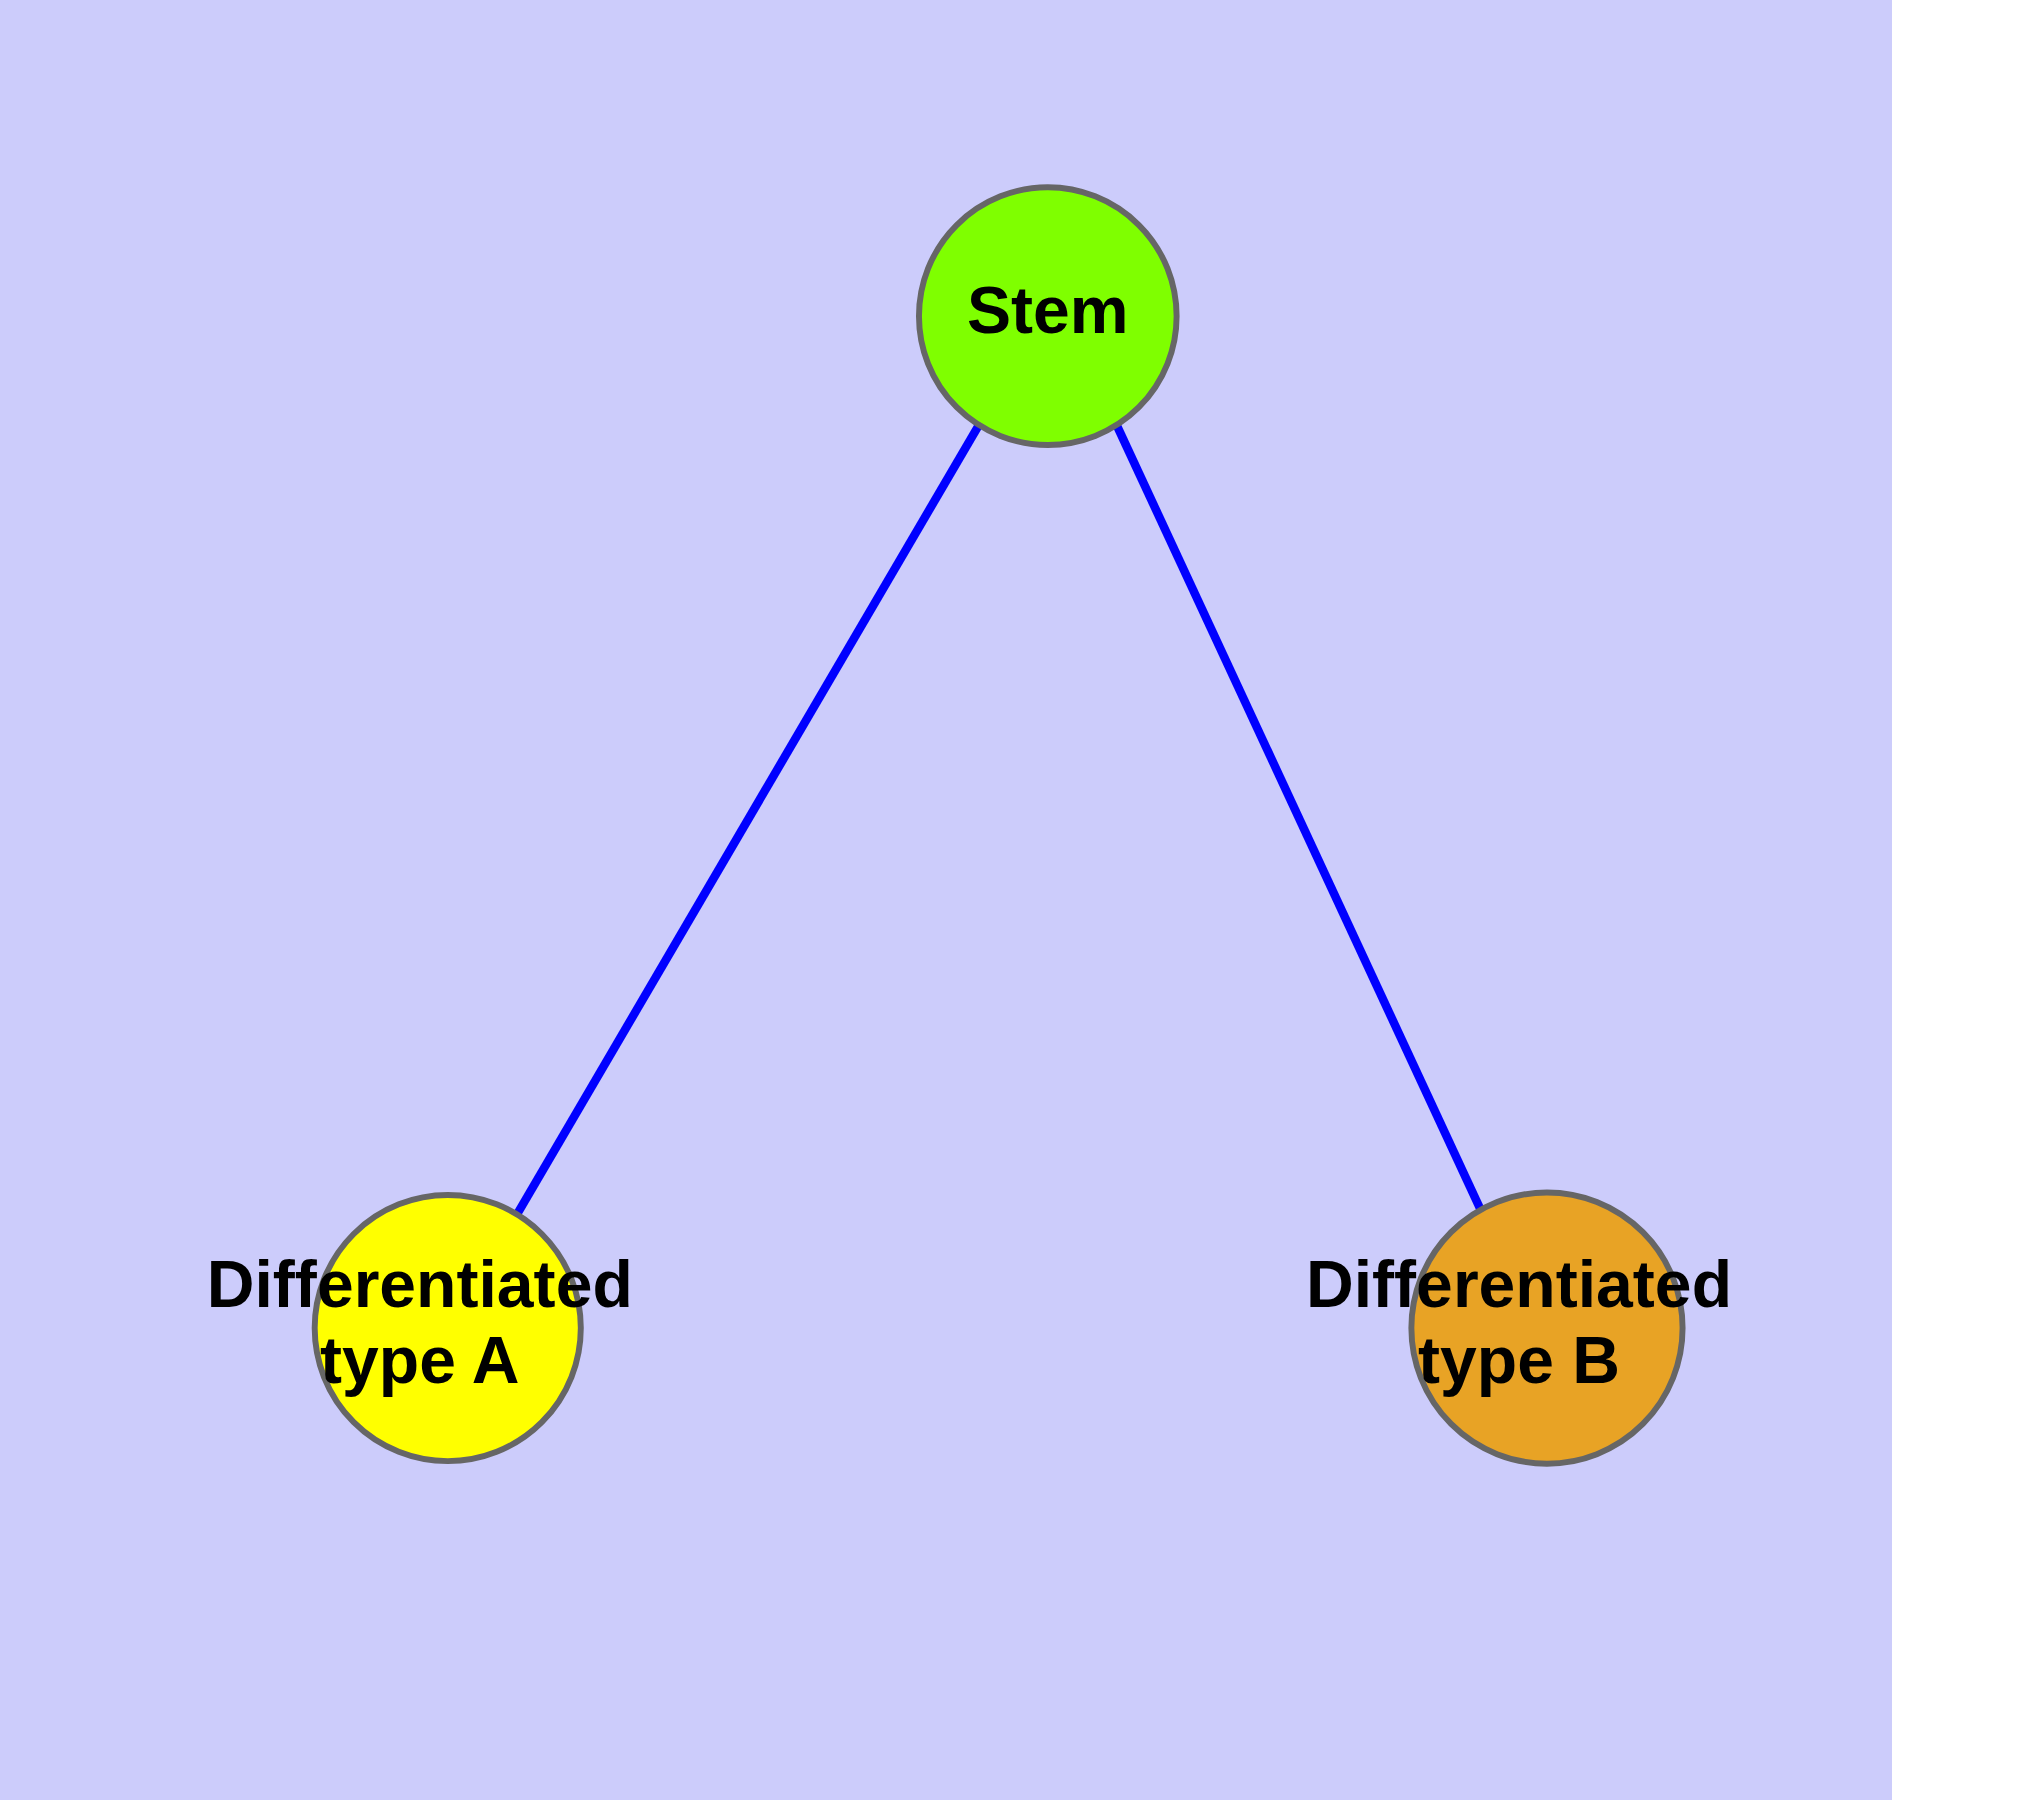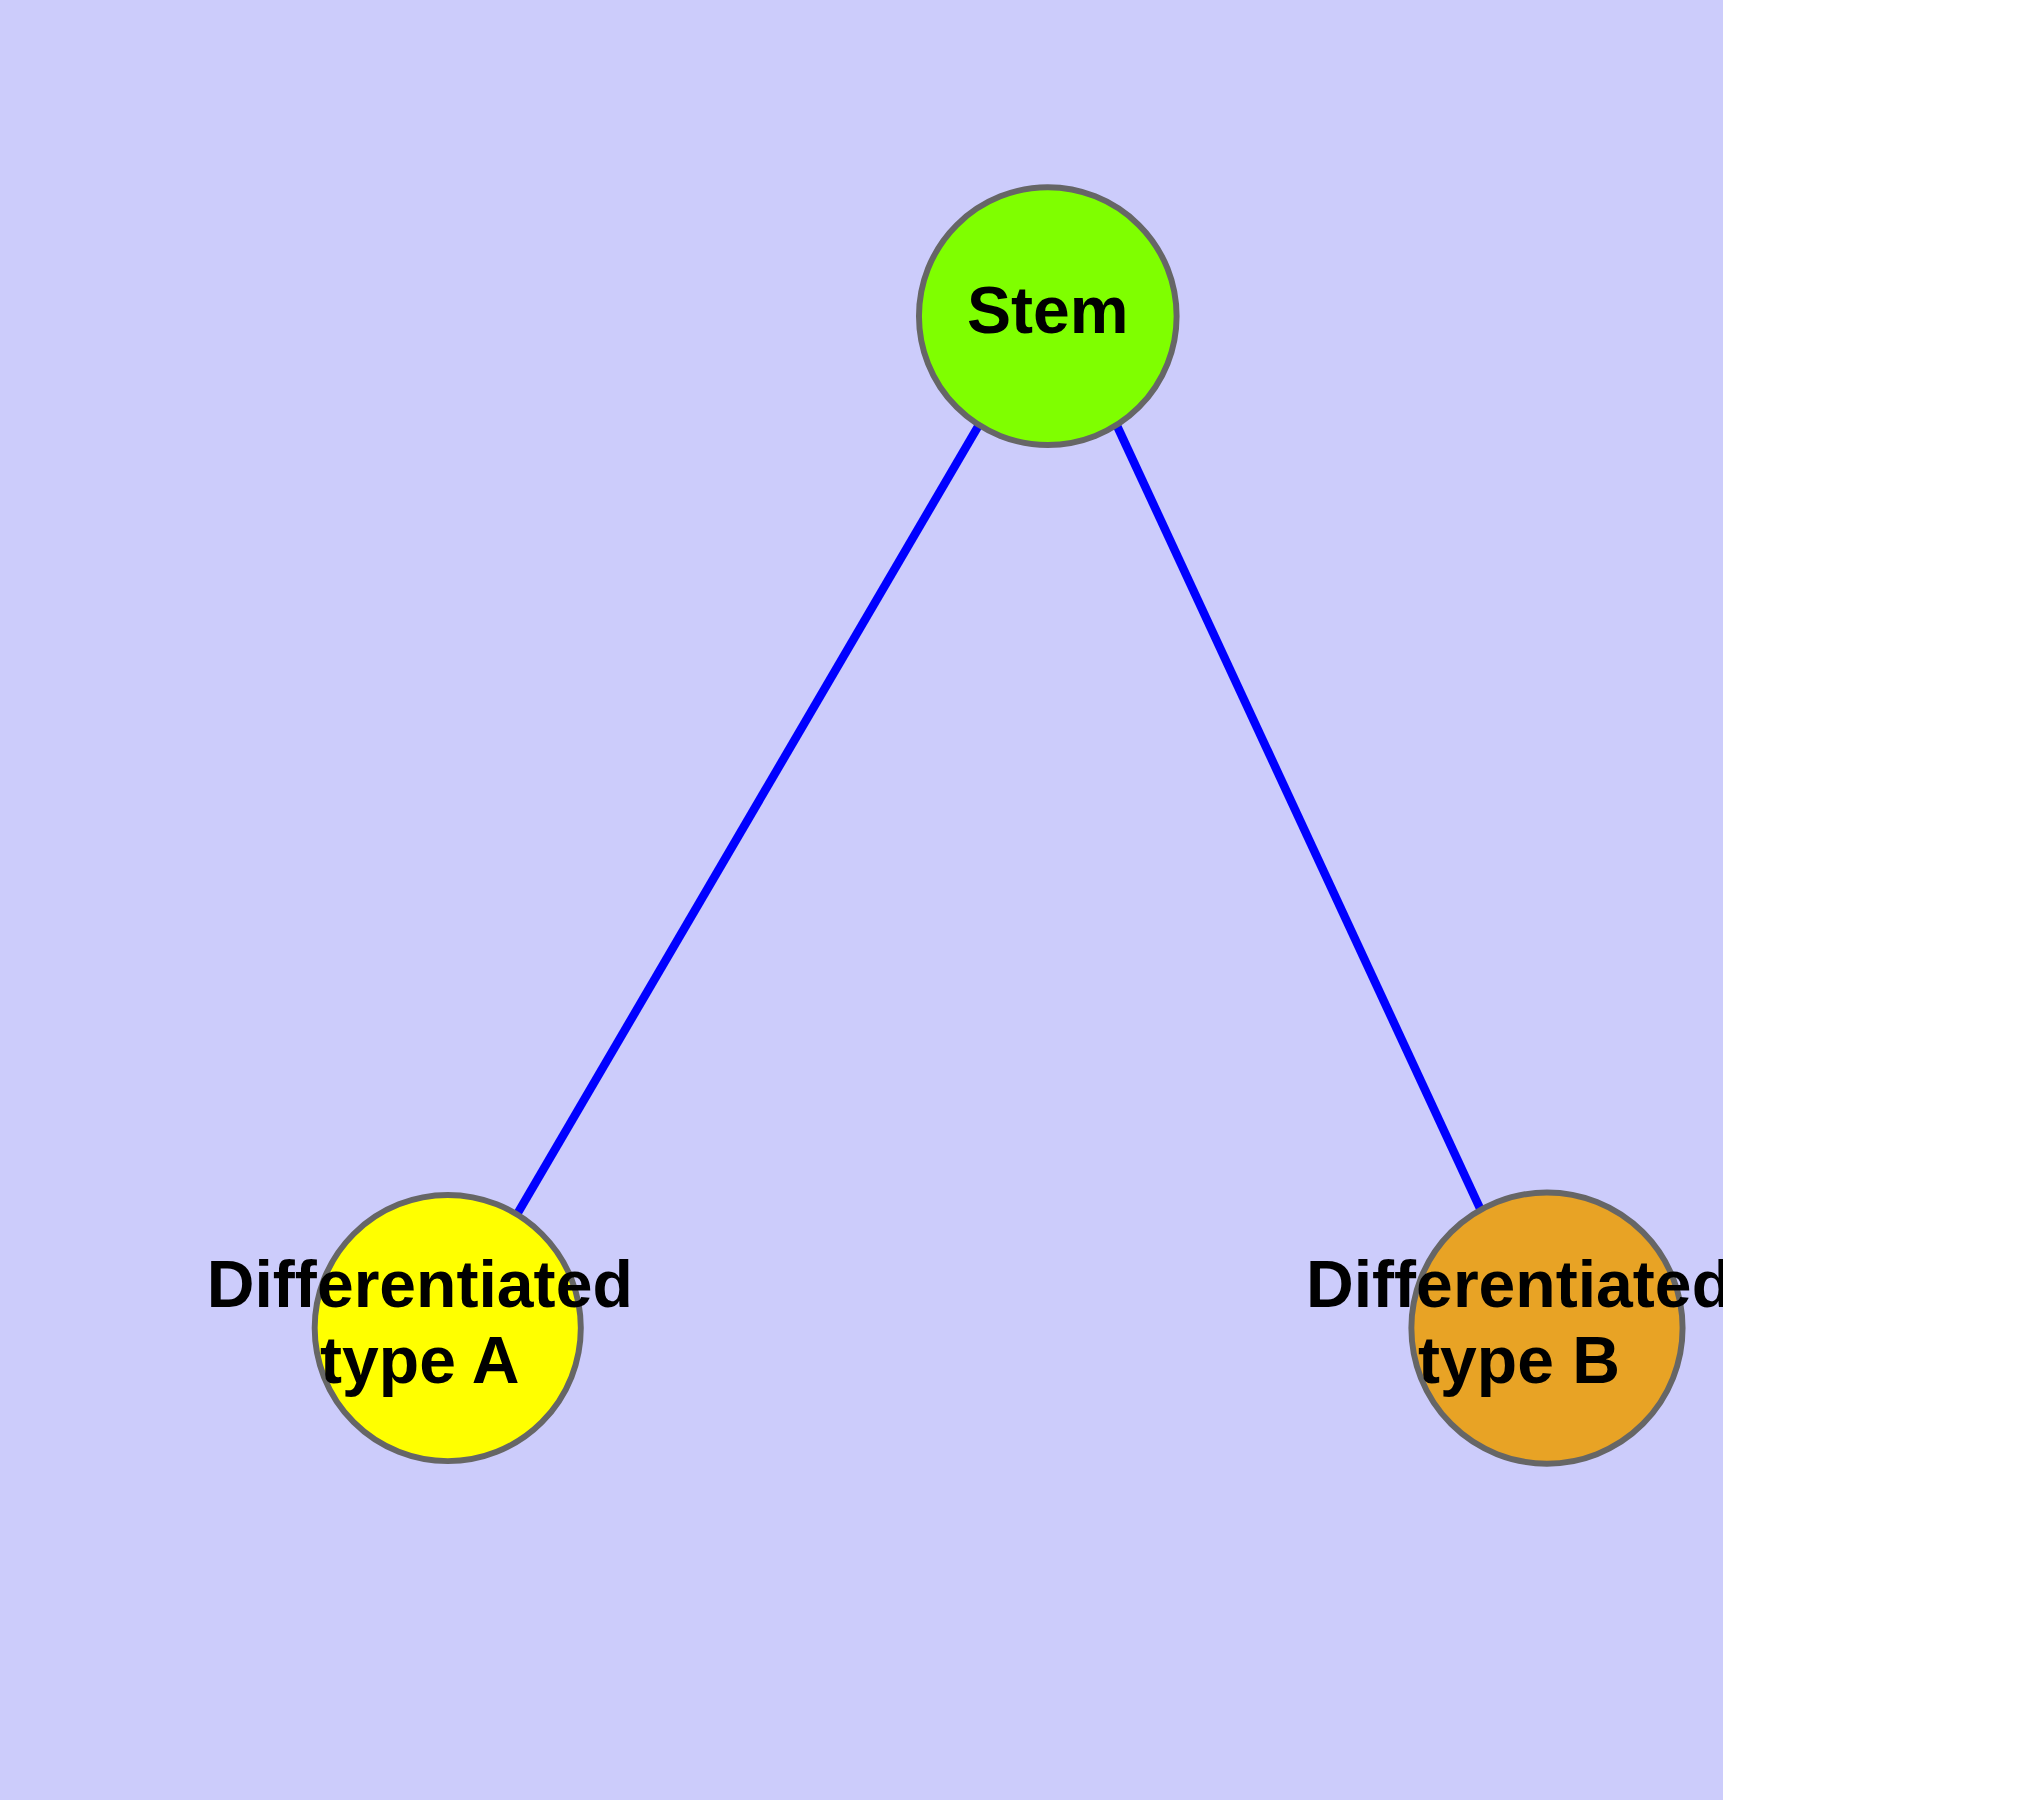--- a/index.html
+++ b/index.html
@@ -36,21 +36,21 @@
   .node-label {
     font-weight: bold;
     fill: #000000;
     font-family: "Liberation Sans", sans-serif;
     paint-order: normal;
   }
 </style>
 </head>
 <body>
 
-<div id="canvas" style="width: 1723px; height: 1812px; background: rgb(255, 255, 255);">
+<div id="canvas" style="width: 1892px; height: 1812px; background: rgb(255, 255, 255);">
 
   <div id="plot-background" style="background: rgb(204, 204, 251);"></div>
 
   <svg id="graph-svg" viewBox="0 0 2384 2138" xmlns="http://www.w3.org/2000/svg">
 
     <g id="edges-layer">
       <line class="graph-edge" stroke-linecap="butt" x1="1155" y1="501" x2="609" y2="1434" stroke="#0000ff" stroke-width="10"></line>
       <line class="graph-edge" stroke-linecap="butt" x1="1317" y1="501" x2="1747" y2="1428" stroke="#0000ff" stroke-width="10"></line>
     </g>
 

